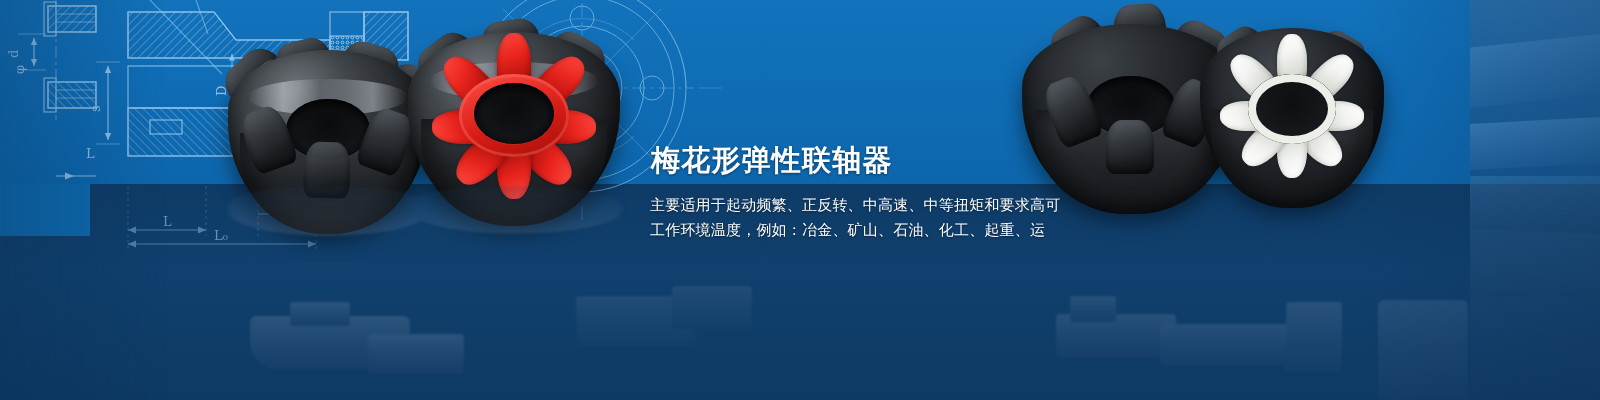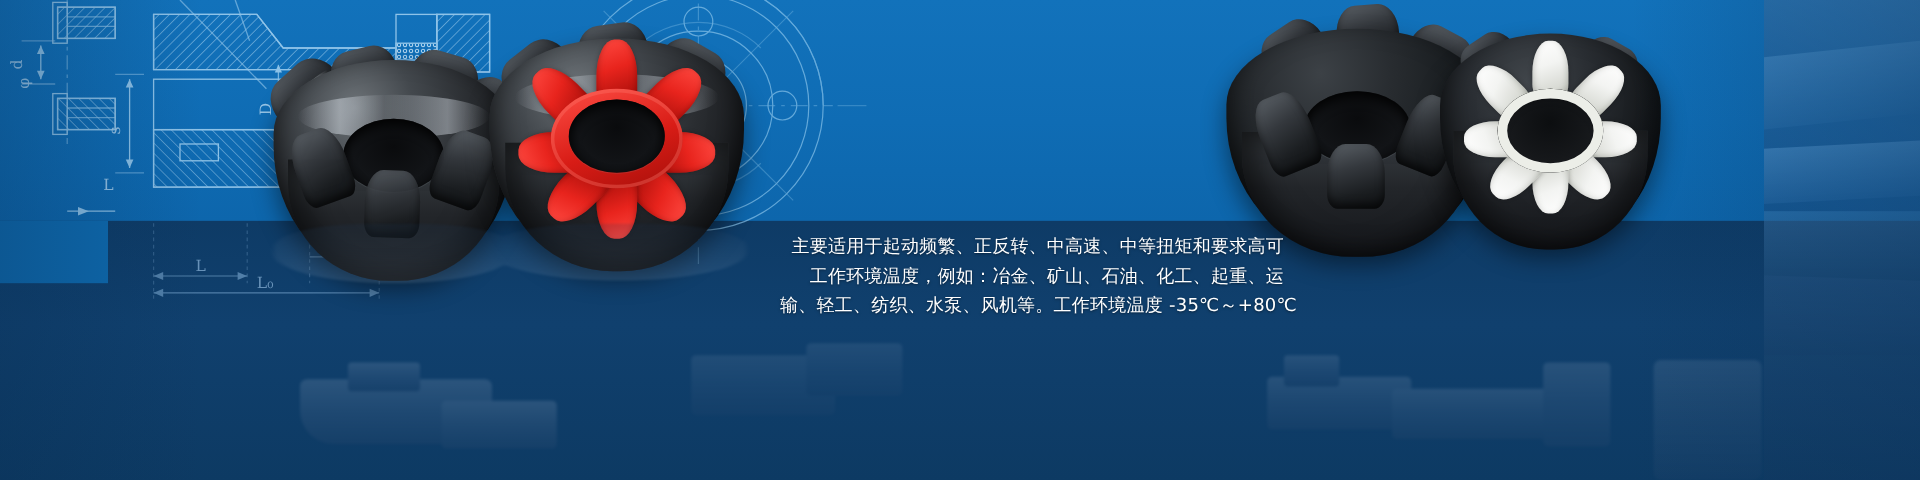--- a/index.html
+++ b/index.html
@@ -136,21 +136,21 @@
     letter-spacing:1.2px;
     text-shadow:0 1px 3px rgba(0,0,0,.45);
     white-space:nowrap;
   }
   .desc{
     position:absolute; left:650px; top:193px; width:420px;
     font-size:15px; line-height:24.5px; color:#ffffff;
     letter-spacing:.2px;
     text-shadow:0 1px 2px rgba(0,0,0,.5);
   }
-  .desc div{ white-space:nowrap;text-align:right; }
+  .desc div{ white-space:nowrap; }
 </style>
 </head>
 <body>
 
 <div id="banner">
 
   <div class="band-bright"></div>
   <div class="band-dark"></div>
   <div class="band-bright-left"></div>
 
@@ -380,20 +380,20 @@
     <div style="position:absolute;left:-8px;top:176px;width:160px;height:60px;
                 background:linear-gradient(180deg,#3f77ab,#23537f);"></div>
     <div style="position:absolute;left:-8px;top:232px;width:160px;height:70px;transform:rotate(2deg);
                 background:linear-gradient(180deg,#2e5d8c,#1d4670);"></div>
     <div style="position:absolute;left:-8px;top:296px;width:170px;height:110px;
                 background:linear-gradient(180deg,#1f4a75,#123a62);"></div>
   </div>
 
   <div class="right-shade"></div>
 
+  <h1 class="title">梅花形弹性联轴器</h1>
 
   <div class="desc">
     <div>主要适用于起动频繁、正反转、中高速、中等扭矩和要求高可</div>
     <div>工作环境温度，例如：冶金、矿山、石油、化工、起重、运</div>
-    <div>输、轻工、纺织、水泵、风机等。工作环境温度 -35℃～+80℃</div>
   </div>
 
 </div>
 
 </body></html>

